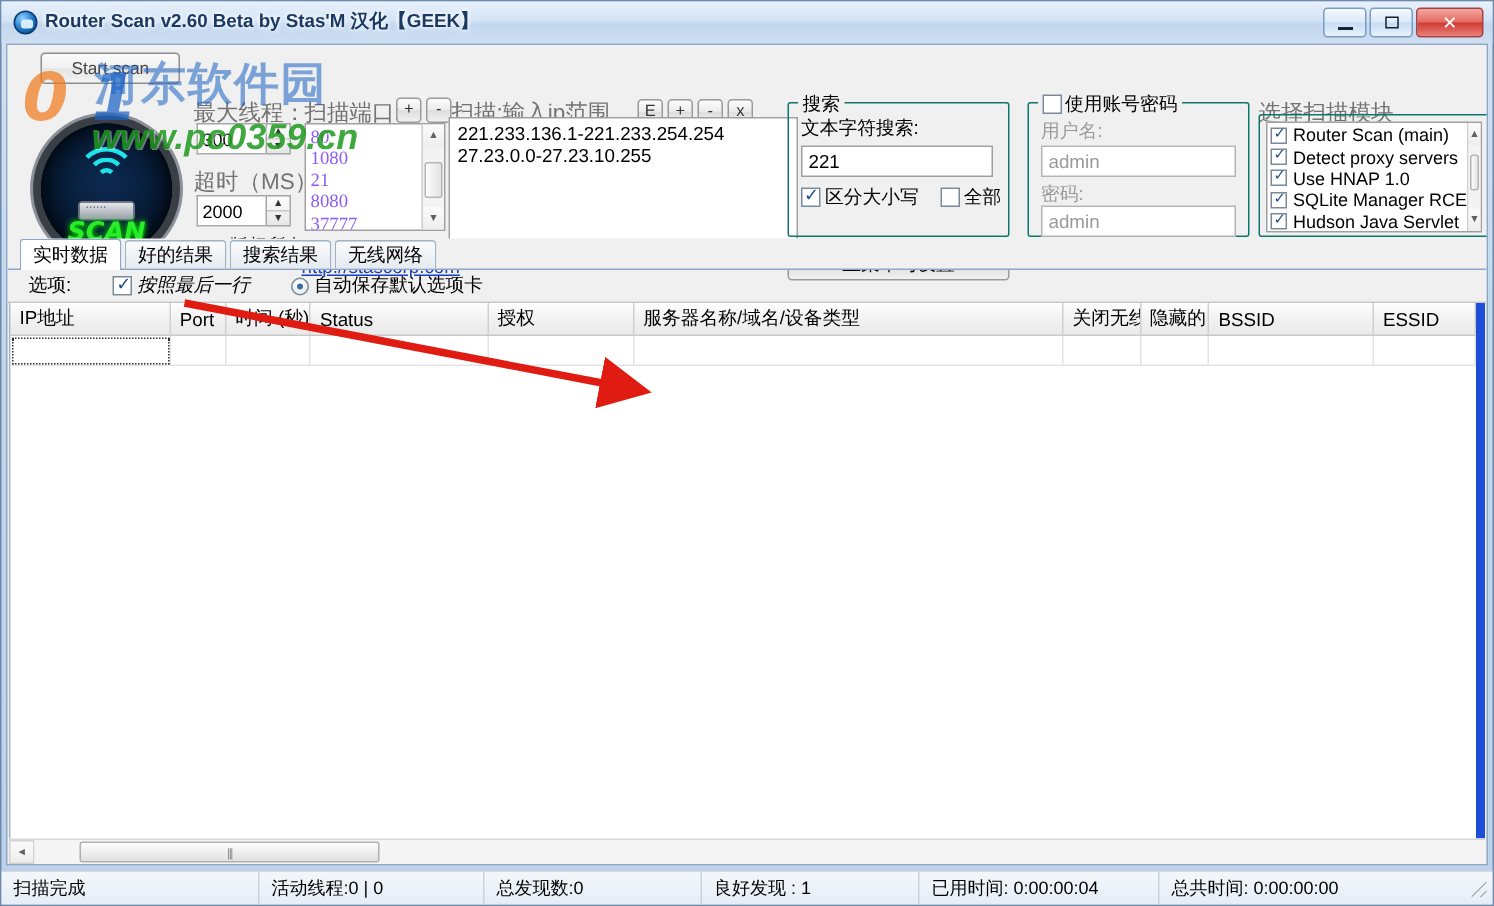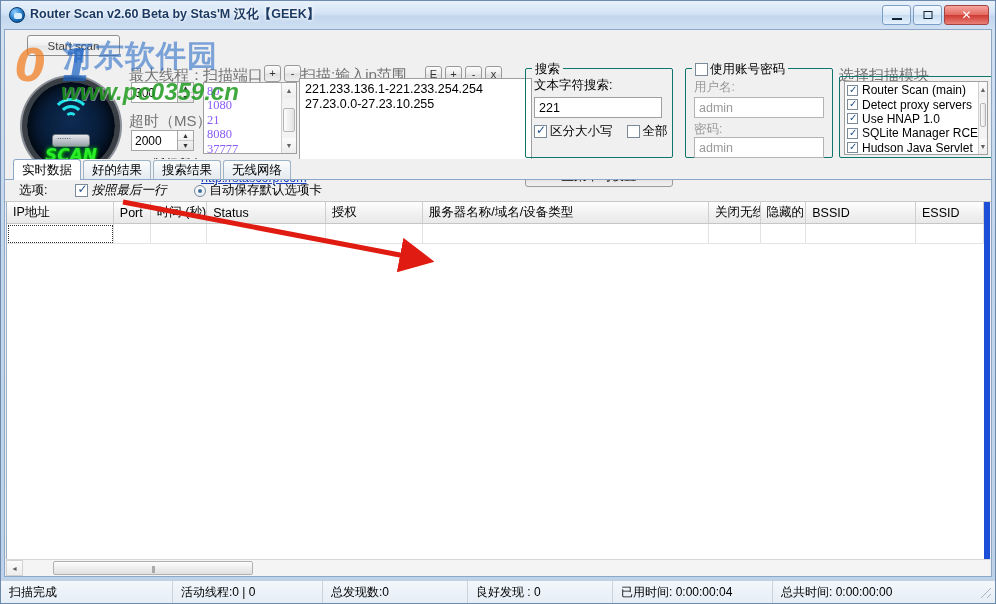--- a/index.html
+++ b/index.html
@@ -541,19 +541,19 @@
         </marker>
       </defs>
       <line x1="118" y1="172" x2="400" y2="226" stroke="#e01b12" stroke-width="5" marker-end="url(#ah)"></line>
     </svg>
   </div>
 
   <div id="statusbar">
     <div class="cell" style="width:172px">扫描完成</div>
     <div class="cell" style="width:150px">活动线程:0 | 0</div>
     <div class="cell" style="width:145px">总发现数:0</div>
-    <div class="cell" style="width:145px">良好发现 : 0</div>
+    <div class="cell" style="width:145px">良好发现 : 1</div>
     <div class="cell" style="width:160px">已用时间: 0:00:00:04</div>
     <div class="cell" style="width:170px; border-right:none;">总共时间: 0:00:00:00</div>
     <div id="grip"></div>
   </div>
 
 </div>
 
 </body></html>

